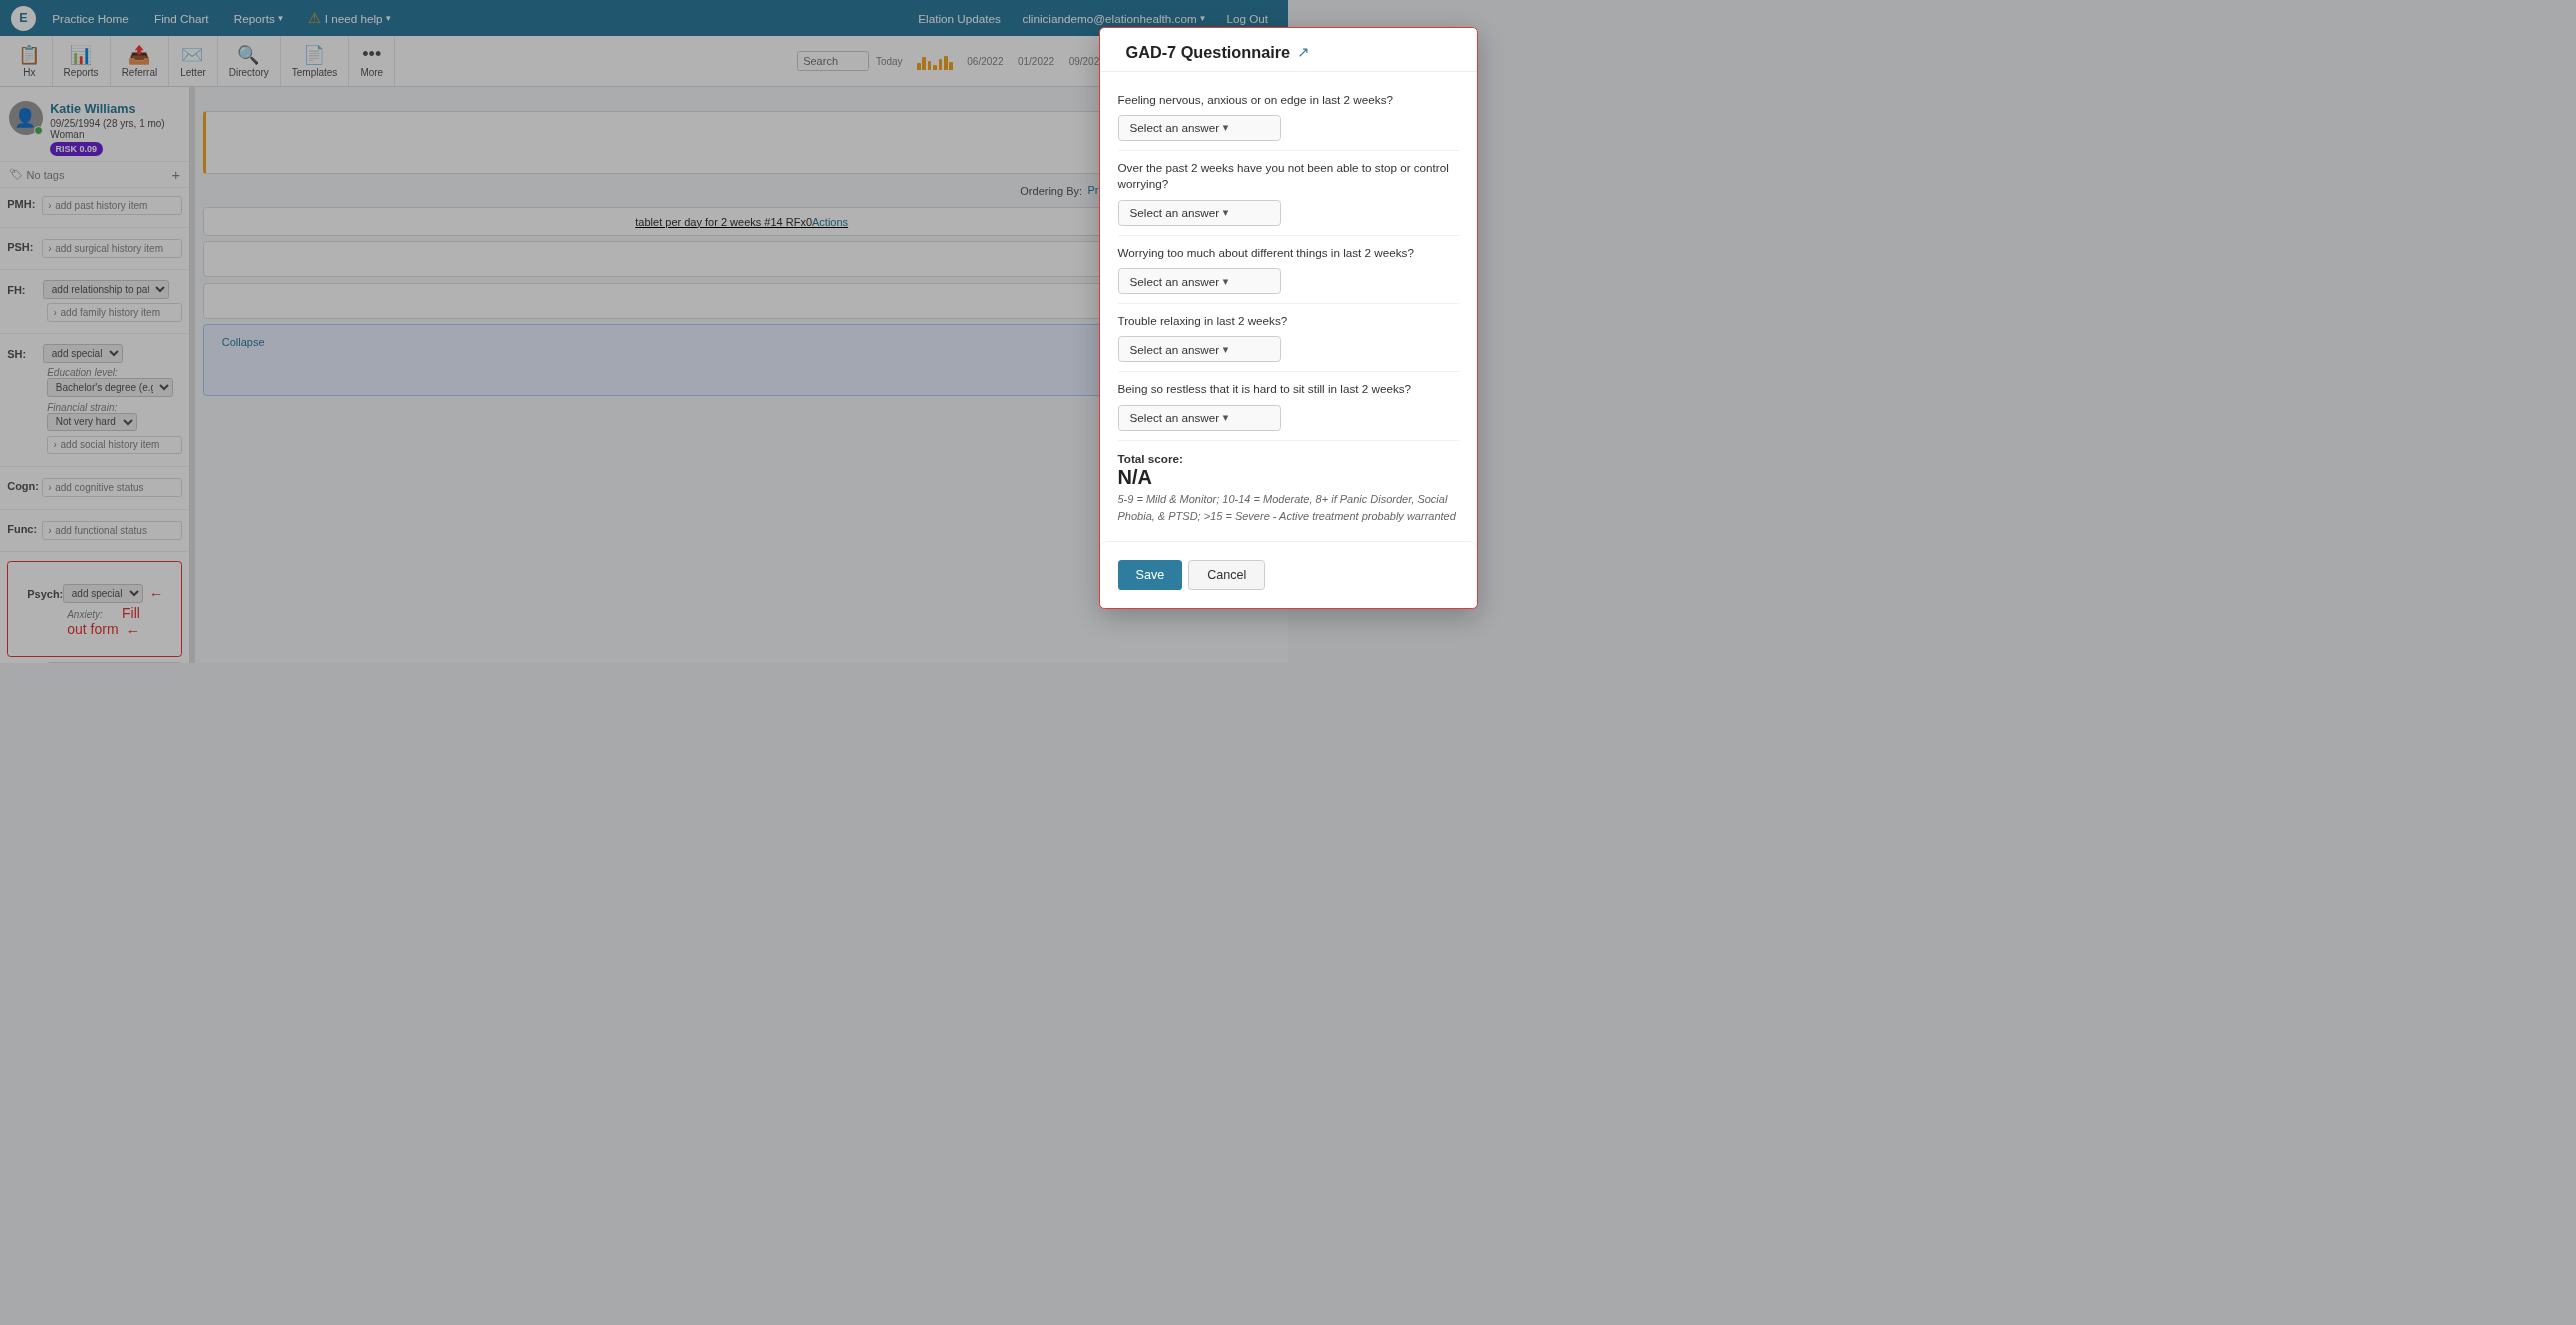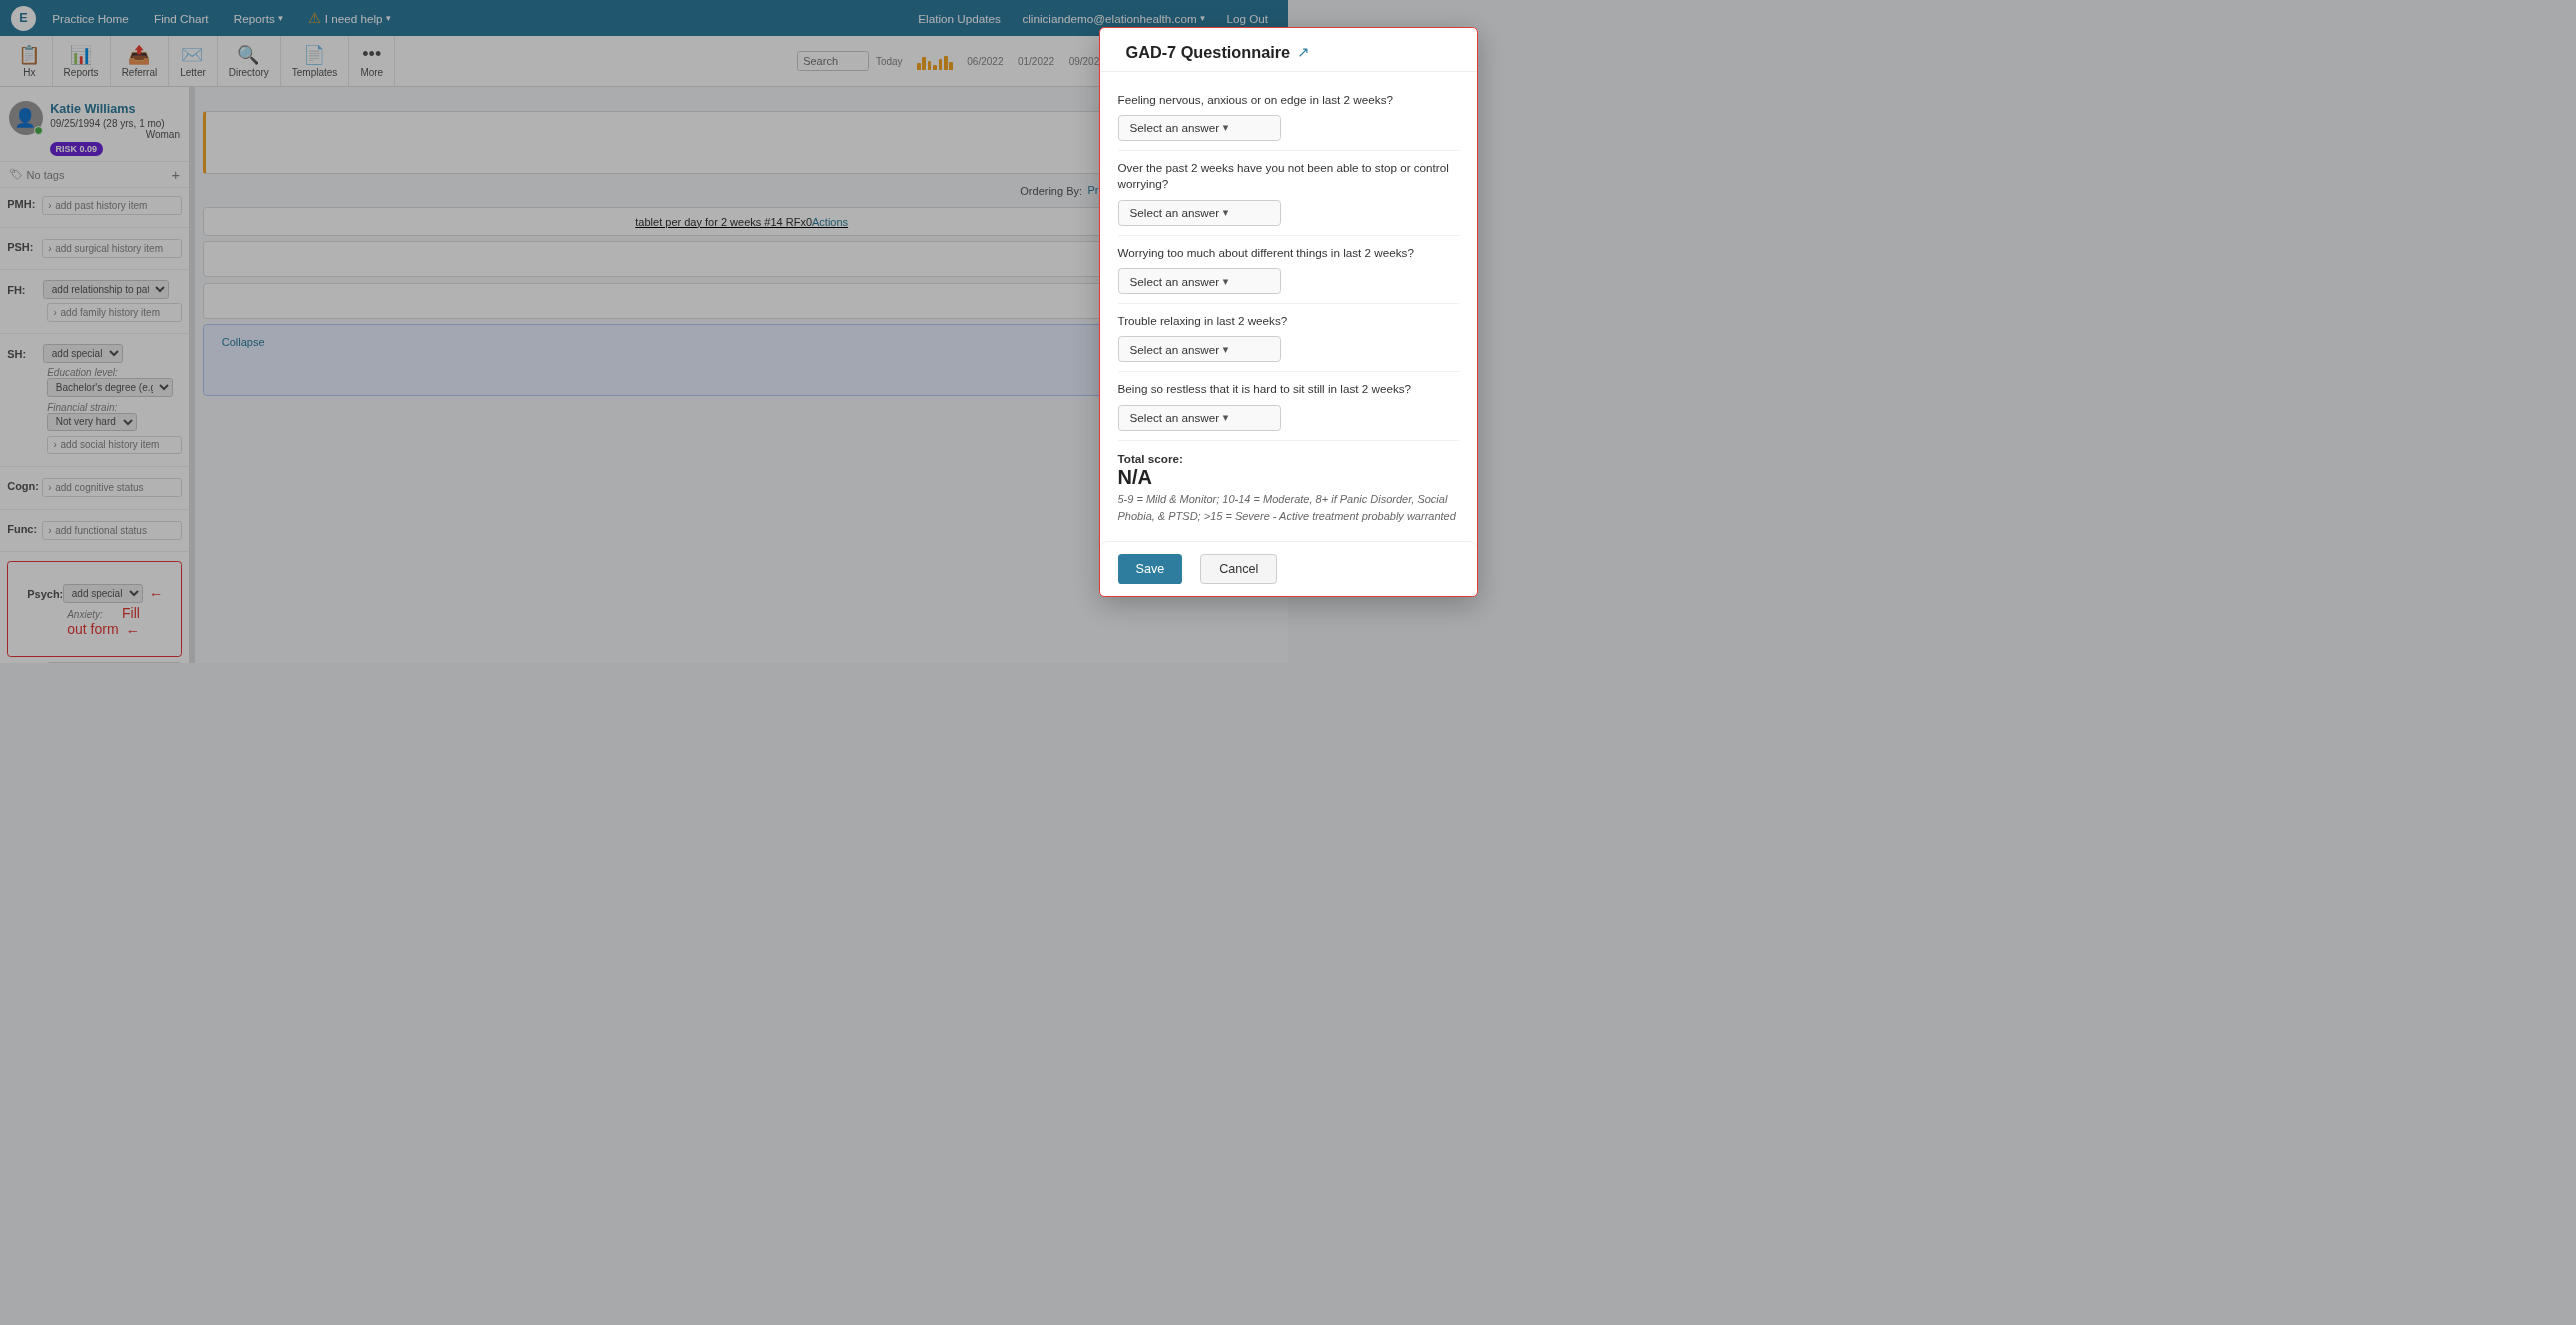--- a/index.html
+++ b/index.html
@@ -59,21 +59,21 @@
     .patient-header { padding: 7.2px 9px 5.4px; border-bottom: 0.9px solid #eee; }
     .patient-avatar {
       width: 34px; height: 34px; border-radius: 50%; background: #9e9e9e;
       display: flex; align-items: center; justify-content: center; color: #fff; font-size: 18px;
       float: left; margin-right: 7.2px; position: relative;
     }
     .patient-online { width: 9px; height: 9px; background: #4caf50; border-radius: 50%; border: 1.8px solid #fff; position: absolute; bottom: 0; right: 0; }
     .patient-info { overflow: hidden; }
     .patient-name { color: #2e7d9e; font-weight: 700; font-size: 12.6px; line-height: 1.3; }
     .patient-dob { color: #555; font-size: 10px; }
-    .patient-gender { color: #555; font-size: 10px; text-align: right; }
+    .patient-gender { color: #555; font-size: 10px; }
     .risk-badge { display: inline-block; background: #6d28d9; color: #fff; font-size: 9px; font-weight: 700; padding: 1.8px 5.4px; border-radius: 9px; margin-top: 2.7px; }
     .tags-row { display: flex; align-items: center; padding: 4.5px 9px; border-bottom: 0.9px solid #eee; color: #888; font-size: 11px; }
     .tags-row .plus-btn { margin-left: auto; color: #888; cursor: pointer; font-size: 14.5px; }
 
     .sidebar-section { padding: 3.6px 7.2px; }
     .sidebar-label { color: #555; font-size: 11px; font-weight: 600; display: inline-block; width: 36px; vertical-align: top; margin-top: 3.6px; }
     .sidebar-add-item {
       color: #888; font-size: 10px; border: 0.9px solid #ddd; border-radius: 2.7px;
       padding: 2.7px 5.4px; cursor: pointer; display: inline-flex; align-items: center; gap: 3.6px;
       width: 145px; margin: 1.8px 0;
@@ -133,21 +133,21 @@
       display: flex; align-items: center; gap: 3.6px;
       border: 0.9px solid #ccc; border-radius: 3.6px; padding: 5.4px 11px;
       color: #333; font-size: 11.7px; cursor: pointer; background: #f9f9f9;
       width: 163px;
     }
     .select-chevron { font-size: 11px; color: #555; }
     .total-score-section { padding: 11px 0 5.4px; }
     .total-score-label { font-size: 11.7px; font-weight: 600; color: #333; }
     .total-score-value { font-size: 20px; font-weight: 800; color: #222; margin: 1.8px 0; }
     .score-guide { color: #666; font-size: 11px; font-style: italic; line-height: 1.5; }
-    .modal-footer { padding: 12px 18px; border-top: 0.9px solid #eee; display: flex; gap: 18px; border-radius: 8px; }
+    .modal-footer { padding: 18px 18px; border-top: 0.9px solid #eee; display: flex; gap: 6px; border-radius: 8px; }
     .btn-save { background: #2e7d9e; color: #fff; border: none; border-radius: 3.6px; padding: 7.2px 18px; font-size: 12.6px; cursor: pointer; font-weight: 500; }
     .btn-cancel { background: #f5f5f5; color: #333; border: 0.9px solid #ccc; border-radius: 3.6px; padding: 7.2px 18px; font-size: 12.6px; cursor: pointer; }
 
     
     .mini-bars { display: flex; align-items: flex-end; gap: 1.8px; height: 18px; margin: 0 7.2px; }
     .mini-bar { background: #f5a623; width: 3.6px; border-radius: 0.9px 0.9px 0 0; }
   </style>
 </head>
 <body>
 

